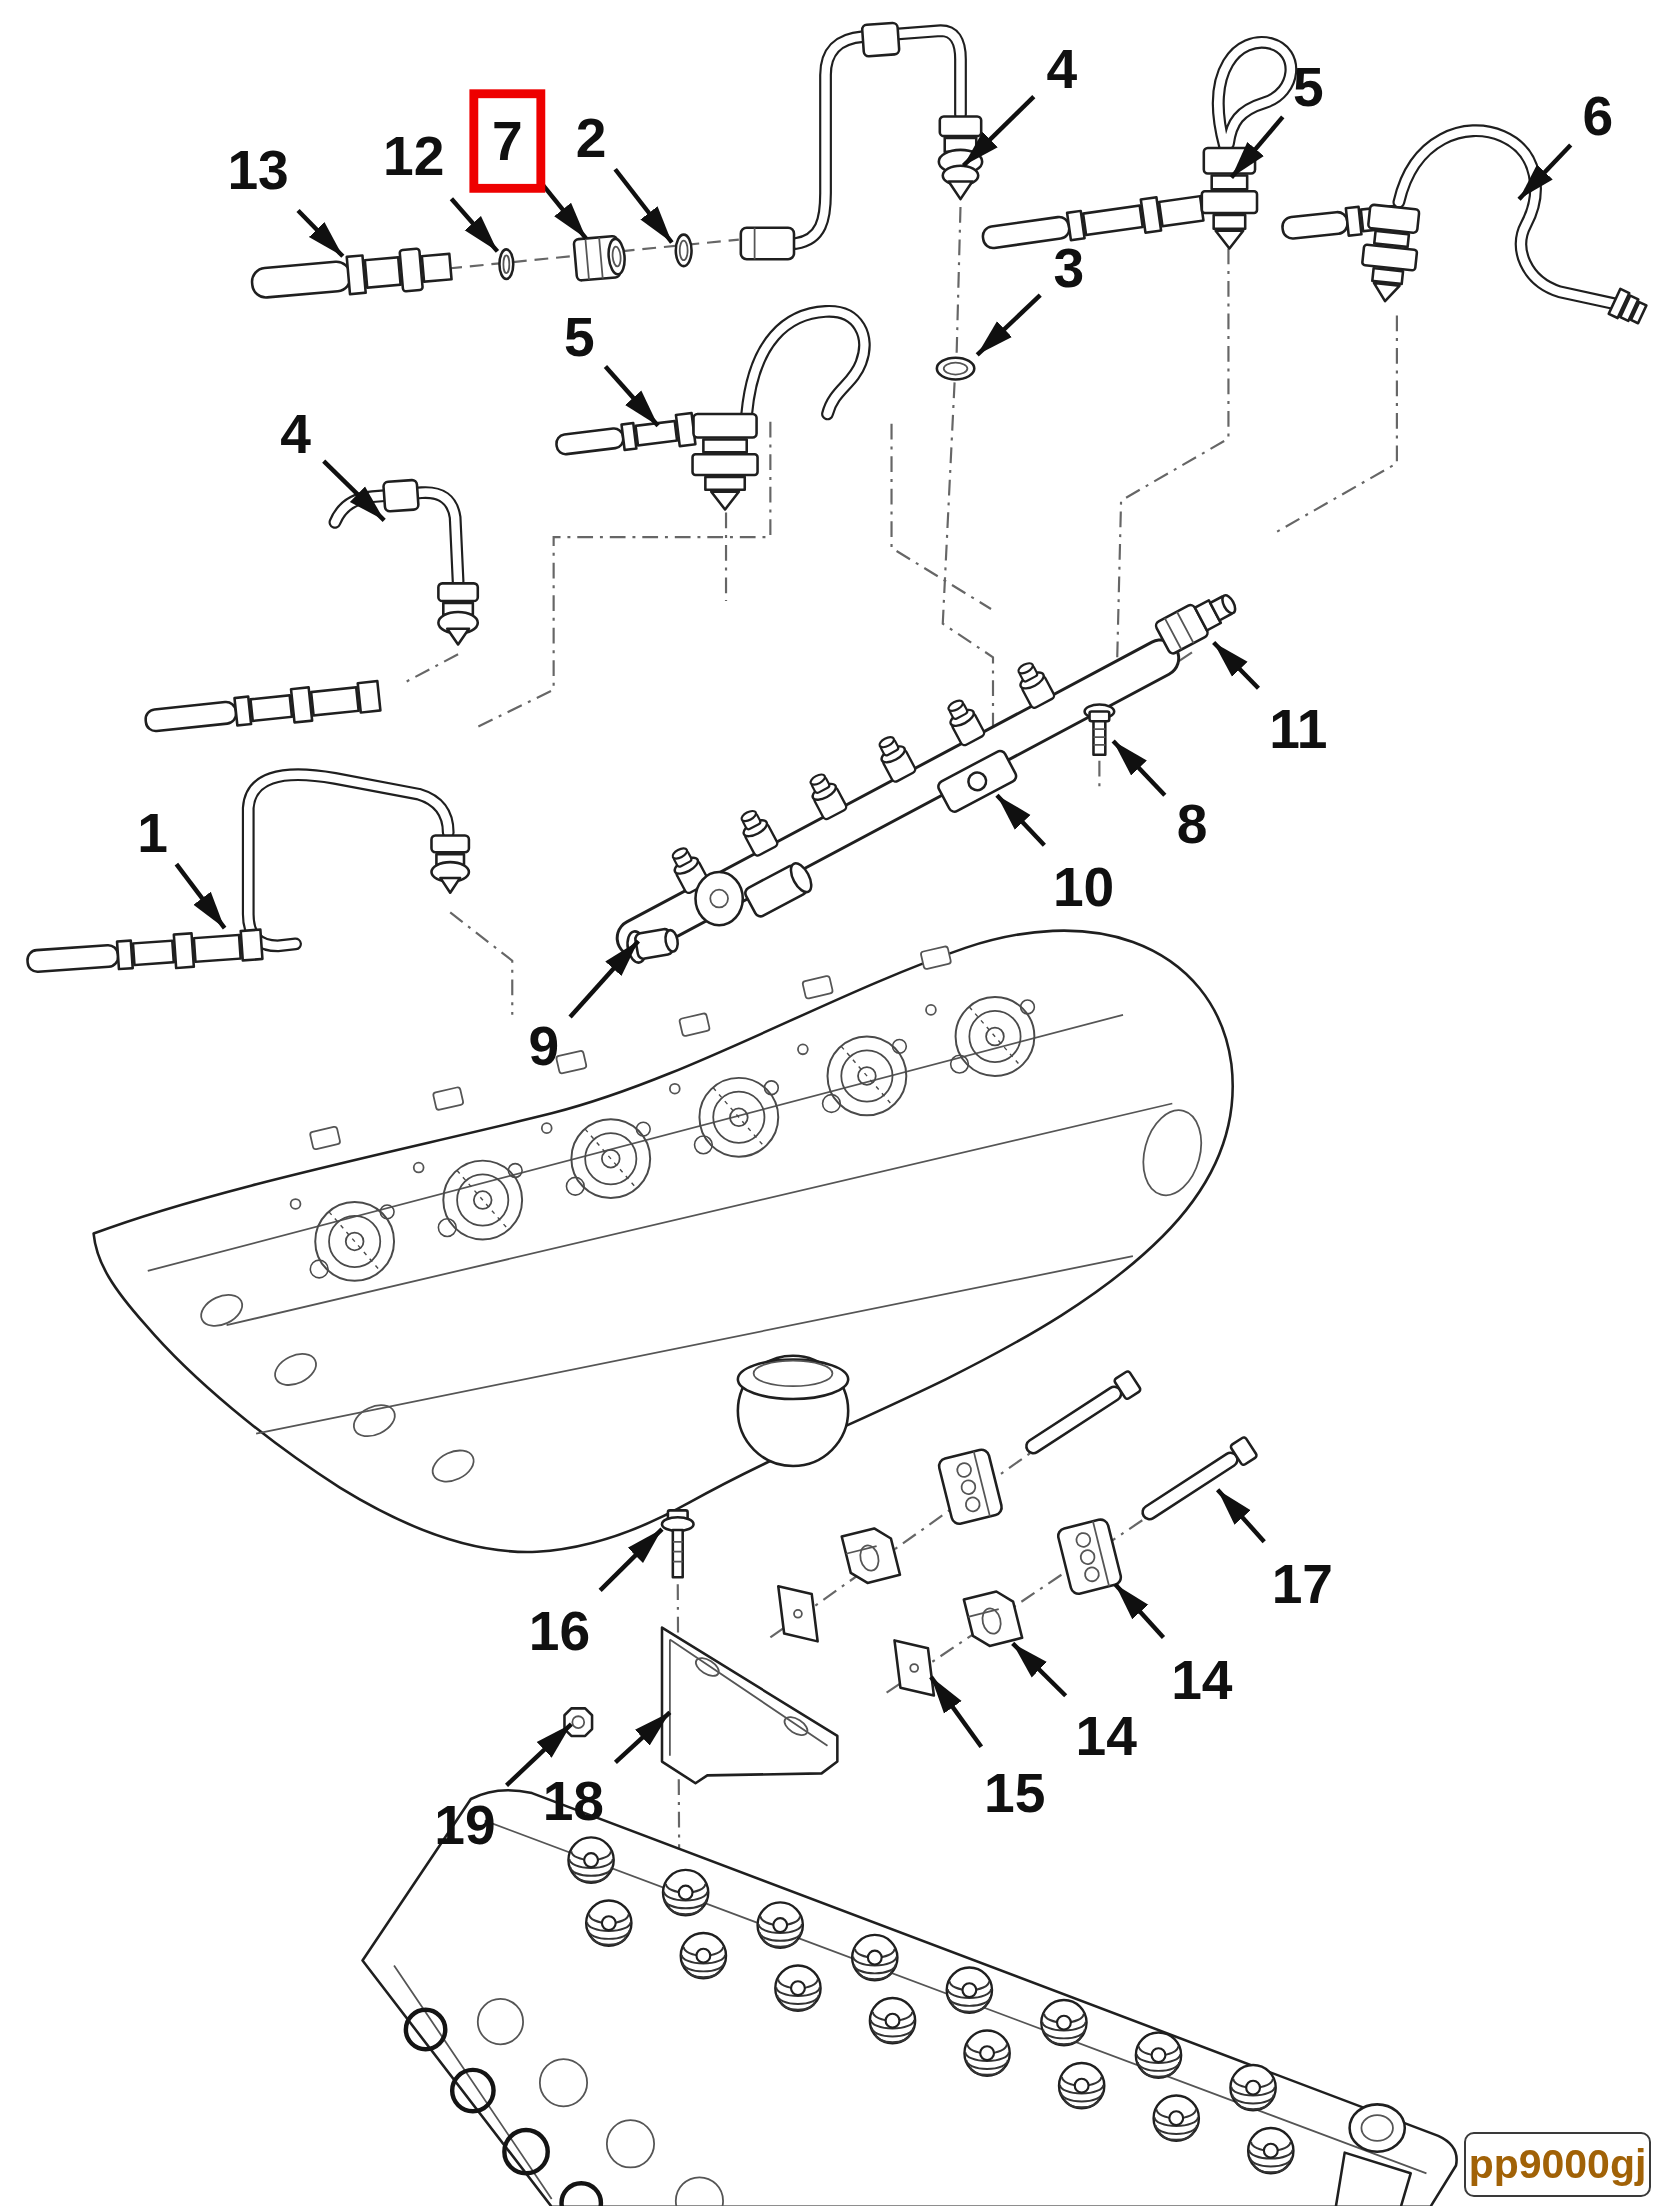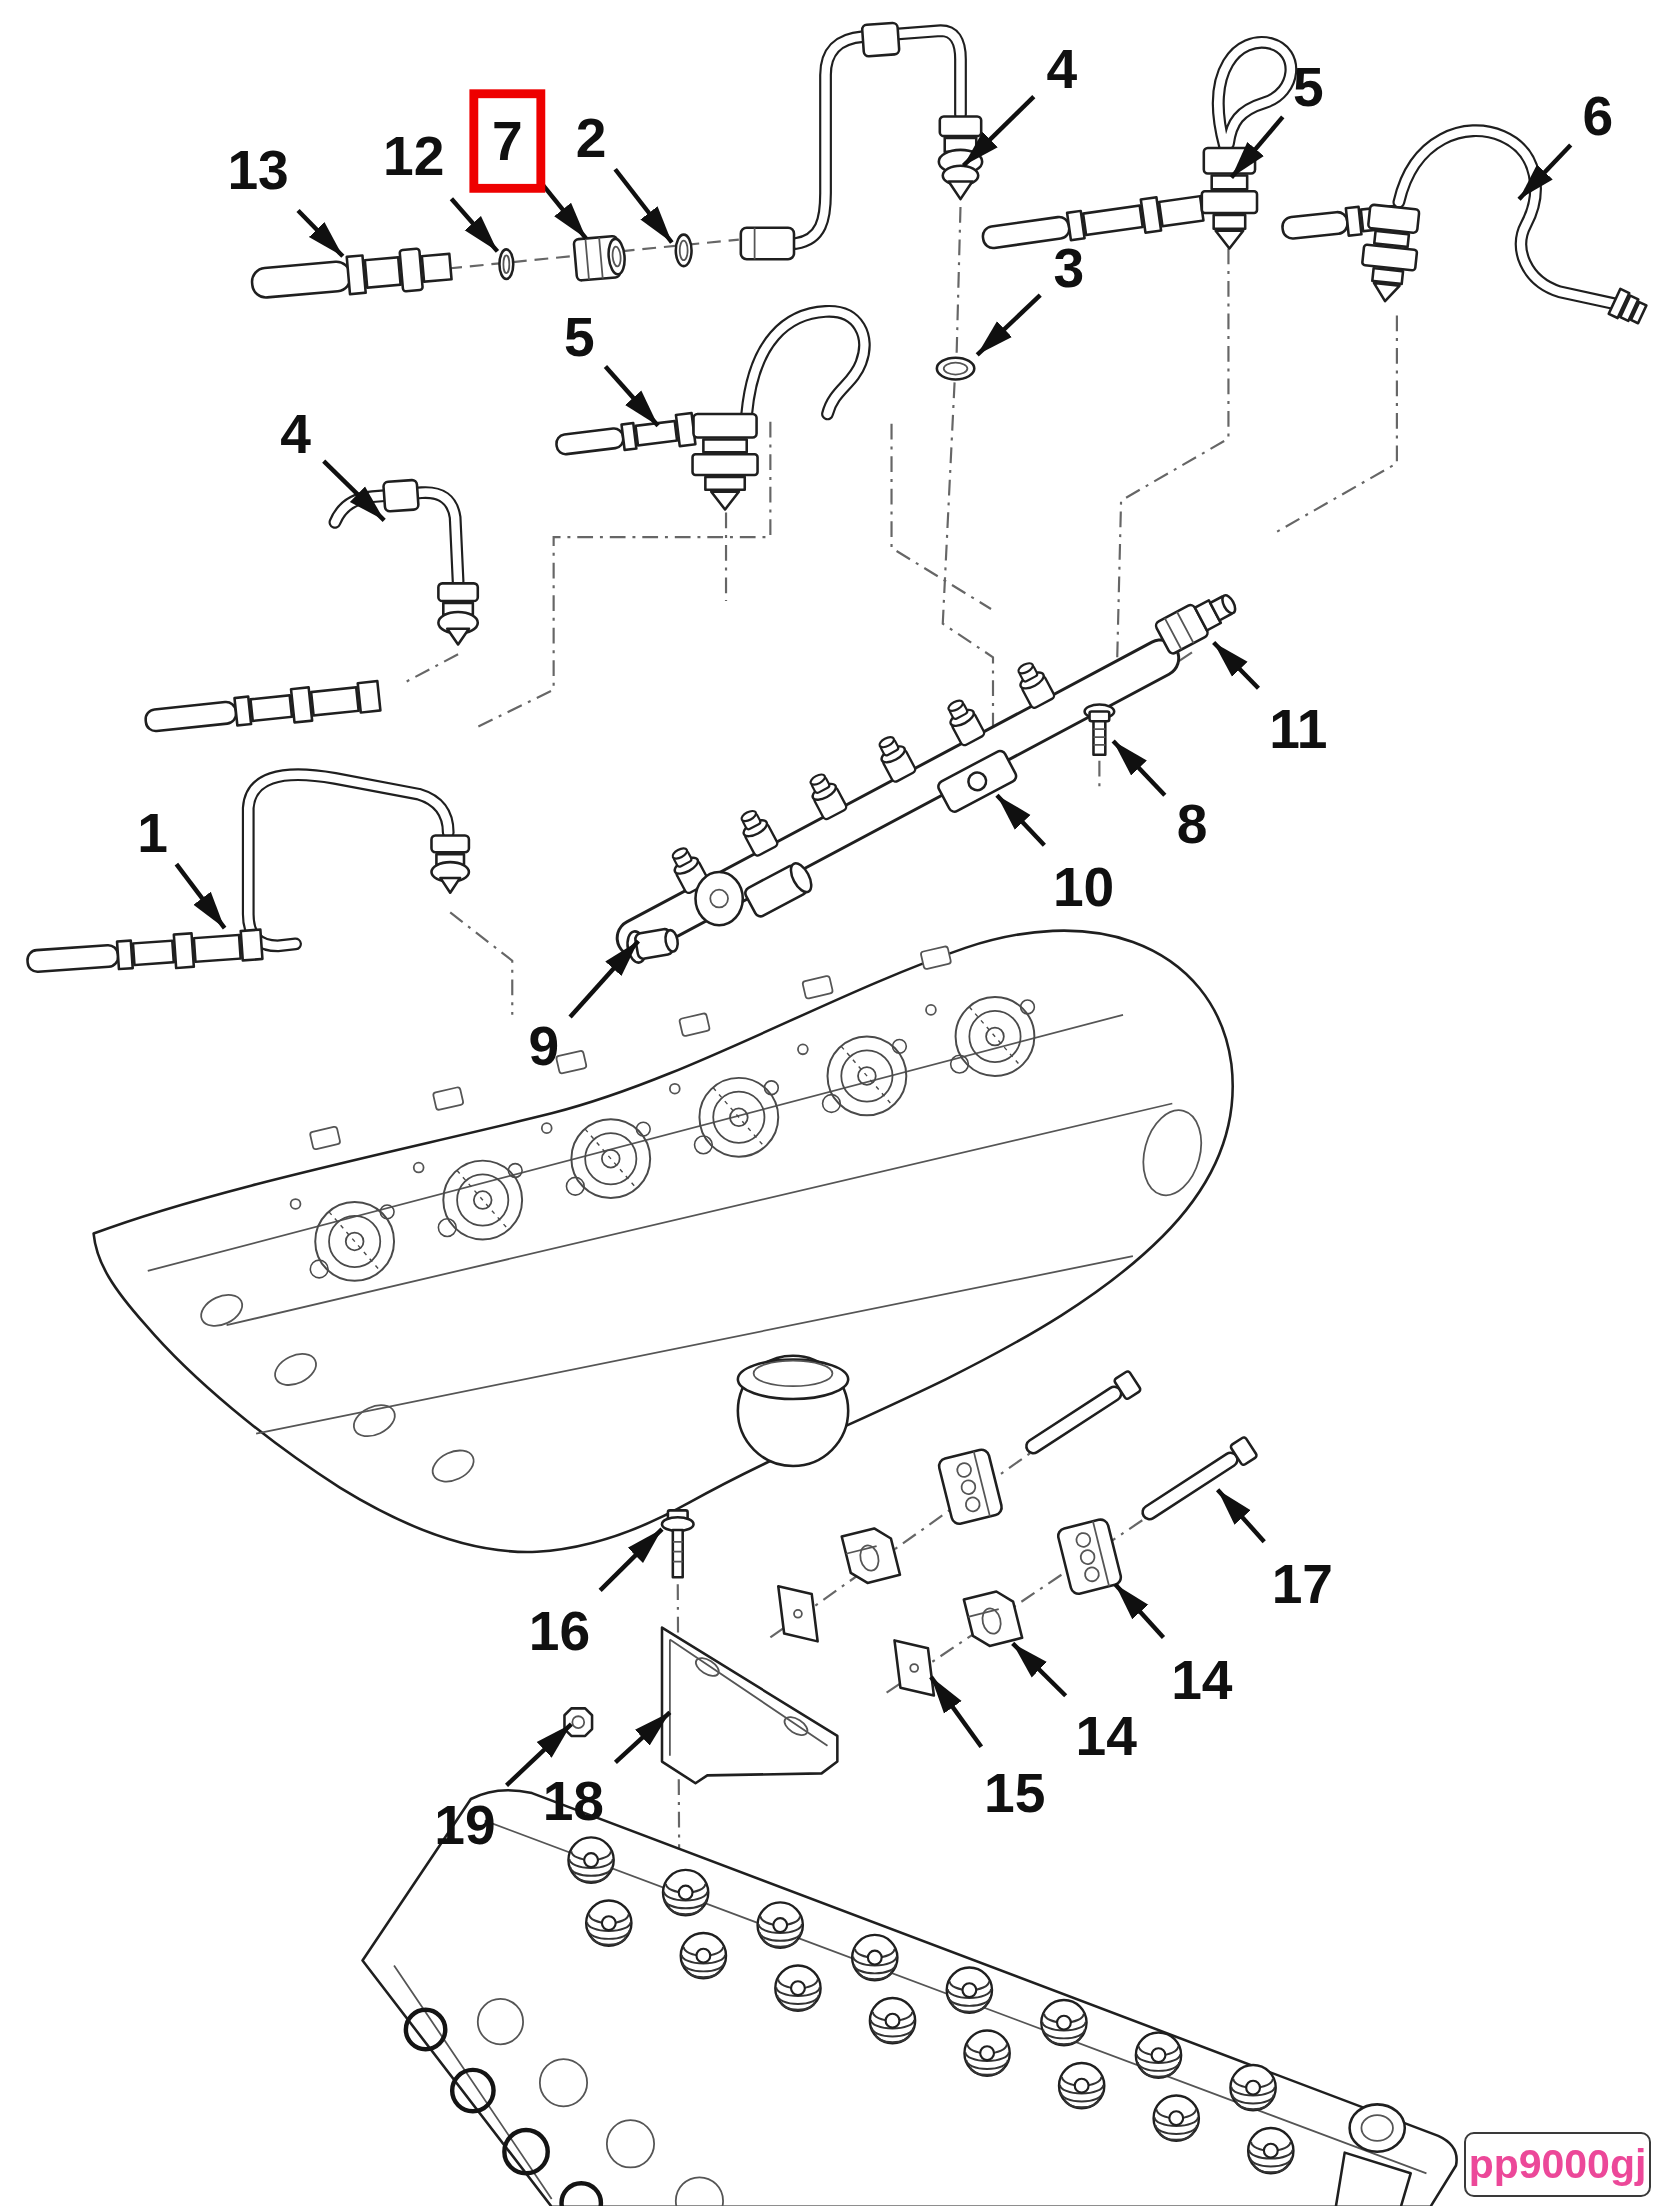--- a/index.html
+++ b/index.html
@@ -13,21 +13,21 @@
   .dk   {fill:none;stroke:#141414;stroke-width:4.5;}
   .dsh  {fill:none;stroke:#666;stroke-width:2.2;stroke-dasharray:14 8;}
   .ddot {fill:none;stroke:#666;stroke-width:2.2;stroke-dasharray:16 7 3 7;}
   .tube-o{fill:none;stroke:#1f1f1f;stroke-width:13;stroke-linecap:round;stroke-linejoin:round;}
   .tube-i{fill:none;stroke:#ffffff;stroke-width:8.6;stroke-linecap:round;stroke-linejoin:round;}
   .rail-o{fill:none;stroke:#1f1f1f;stroke-width:40;stroke-linecap:round;}
   .rail-i{fill:none;stroke:#ffffff;stroke-width:34;stroke-linecap:round;}
   .callout-text{font-family:"Liberation Sans", sans-serif;font-weight:700;font-size:56px;fill:#101010;}
   .figure-code{position:absolute;left:1464px;top:2132px;width:183px;height:61px;
     border:2.5px solid #3a3a3a;border-radius:9.9px;background:#fff;display:flex;
-    align-items:center;justify-content:center;font-weight:700;font-size:41px;color:#ec4899;
+    align-items:center;justify-content:center;font-weight:700;font-size:41px;color:#a16207;
     letter-spacing:0px;}
 </style>
 </head>
 <body>
 
 <div class="stage">
 
 <svg width="1655" height="2207" viewBox="0 0 1680 2240">
   <defs>
     <marker id="arrow" markerUnits="userSpaceOnUse" markerWidth="42" markerHeight="28" refX="38" refY="13" orient="auto">

